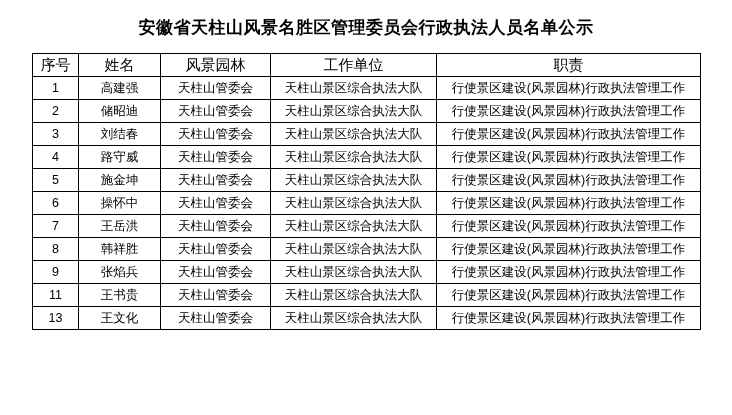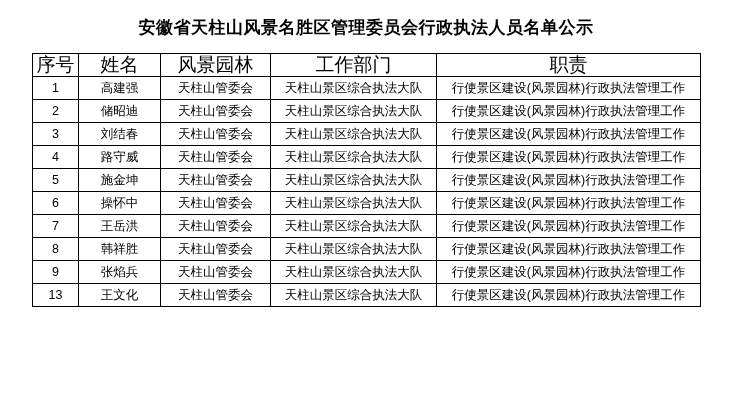--- a/index.html
+++ b/index.html
@@ -47,21 +47,21 @@
     vertical-align: middle;
     font-size: 12.5px;
     height: 22px;
     line-height: 20px;
     padding: 0 2px;
     white-space: nowrap;
     overflow: hidden;
   }
   table.roster th {
     font-weight: normal;
-    font-size: 19px;
+    font-size: 15px;
   }
   .col-idx  { width: 46px; }
   .col-name { width: 82px; }
   .col-unit { width: 110px; }
   .col-dept { width: 166px; }
   .col-duty { width: 264px; }
   td.idx { font-size: 12.5px; }
   td.duty { font-size: 12px; }
 </style>
 </head>
@@ -78,21 +78,21 @@
         <col class="col-name">
         <col class="col-unit">
         <col class="col-dept">
         <col class="col-duty">
       </colgroup>
       <thead>
         <tr>
           <th>序号</th>
           <th>姓名</th>
           <th>风景园林</th>
-          <th>工作部门</th>
+          <th>工作单位</th>
           <th>职责</th>
         </tr>
       </thead>
       <tbody>
         <tr>
           <td class="idx">1</td>
           <td>高建强</td>
           <td>天柱山管委会</td>
           <td>天柱山景区综合执法大队</td>
           <td class="duty">行使景区建设(风景园林)行政执法管理工作</td>
@@ -147,20 +147,27 @@
           <td class="duty">行使景区建设(风景园林)行政执法管理工作</td>
         </tr>
         <tr>
           <td class="idx">9</td>
           <td>张焰兵</td>
           <td>天柱山管委会</td>
           <td>天柱山景区综合执法大队</td>
           <td class="duty">行使景区建设(风景园林)行政执法管理工作</td>
         </tr>
         <tr>
+          <td class="idx">11</td>
+          <td>王书贵</td>
+          <td>天柱山管委会</td>
+          <td>天柱山景区综合执法大队</td>
+          <td class="duty">行使景区建设(风景园林)行政执法管理工作</td>
+        </tr>
+        <tr>
           <td class="idx">13</td>
           <td>王文化</td>
           <td>天柱山管委会</td>
           <td>天柱山景区综合执法大队</td>
           <td class="duty">行使景区建设(风景园林)行政执法管理工作</td>
         </tr>
       </tbody>
     </table>
   </div>
 

